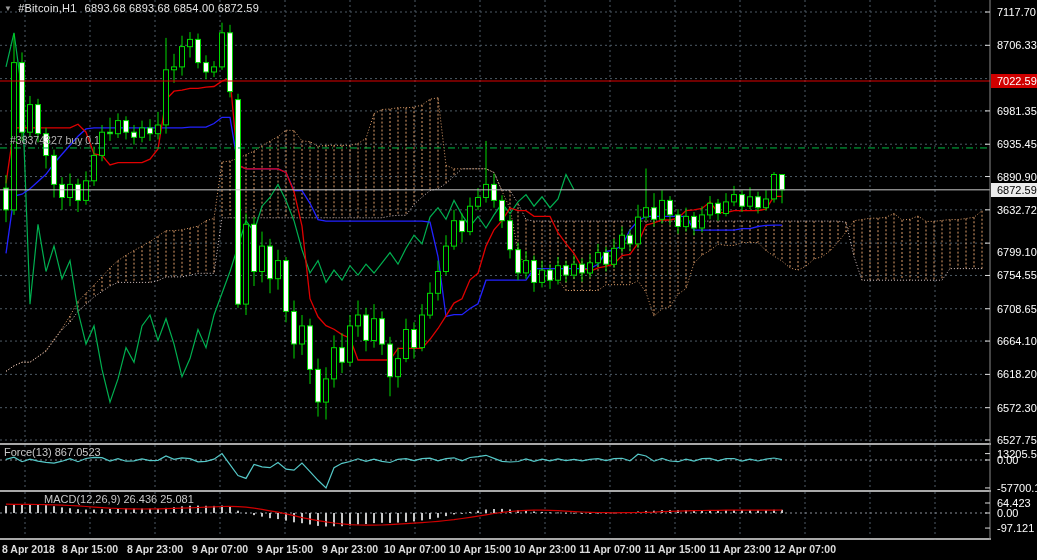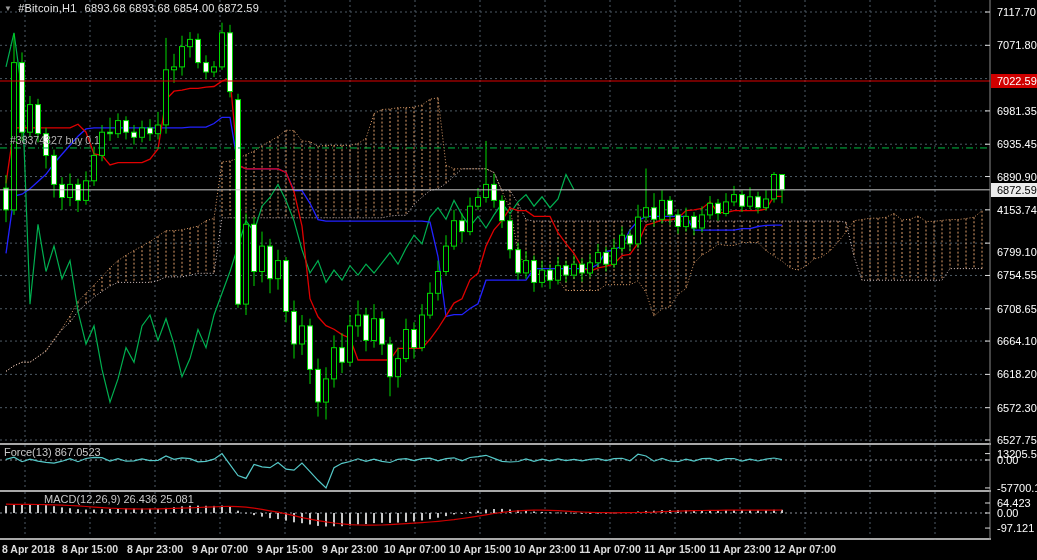--- a/index.html
+++ b/index.html
@@ -582,25 +582,25 @@
   </div>
 
   <div class="indlabel" id="force-label" style="top:446px;">Force(13) 867.0523</div>
 
   <div class="indlabel" id="macd-label" style="top:493px;padding-left:40px;">MACD(12,26,9) 26.436 25.081</div>
 
   <div class="trade-note" id="trade-note" style="left: 10px; top: 133.955px;">#38374327   buy 0.1</div>
 
   <div id="price-axis">
       <div class="axlabel" style="top: 6px;">7117.70</div>
-      <div class="axlabel" style="top: 39.2995px;">7071.80</div>
+      <div class="axlabel" style="top: 39.2995px;">8706.33</div>
       <div class="axlabel" style="top: 104.919px;">6981.35</div>
       <div class="axlabel" style="top: 138.219px;">6935.45</div>
       <div class="axlabel" style="top: 170.539px;">6890.90</div>
-      <div class="axlabel" style="top: 203.838px;">4153.74</div>
+      <div class="axlabel" style="top: 203.838px;">3632.72</div>
       <div class="axlabel" style="top: 246px;">6799.10</div>
       <div class="axlabel" style="top: 269.458px;">6754.55</div>
       <div class="axlabel" style="top: 302.757px;">6708.65</div>
       <div class="axlabel" style="top: 335.077px;">6664.10</div>
       <div class="axlabel" style="top: 368.377px;">6618.20</div>
       <div class="axlabel" style="top: 401.676px;">6572.30</div>
       <div class="axlabel" style="top: 433.996px;">6527.75</div>
       <div class="axlabel" style="top: 447.605px;">13205.50</div>
       <div class="axlabel" style="top: 454px;">0.00</div>
       <div class="axlabel" style="top: 481.942px;">-57700.10</div>

